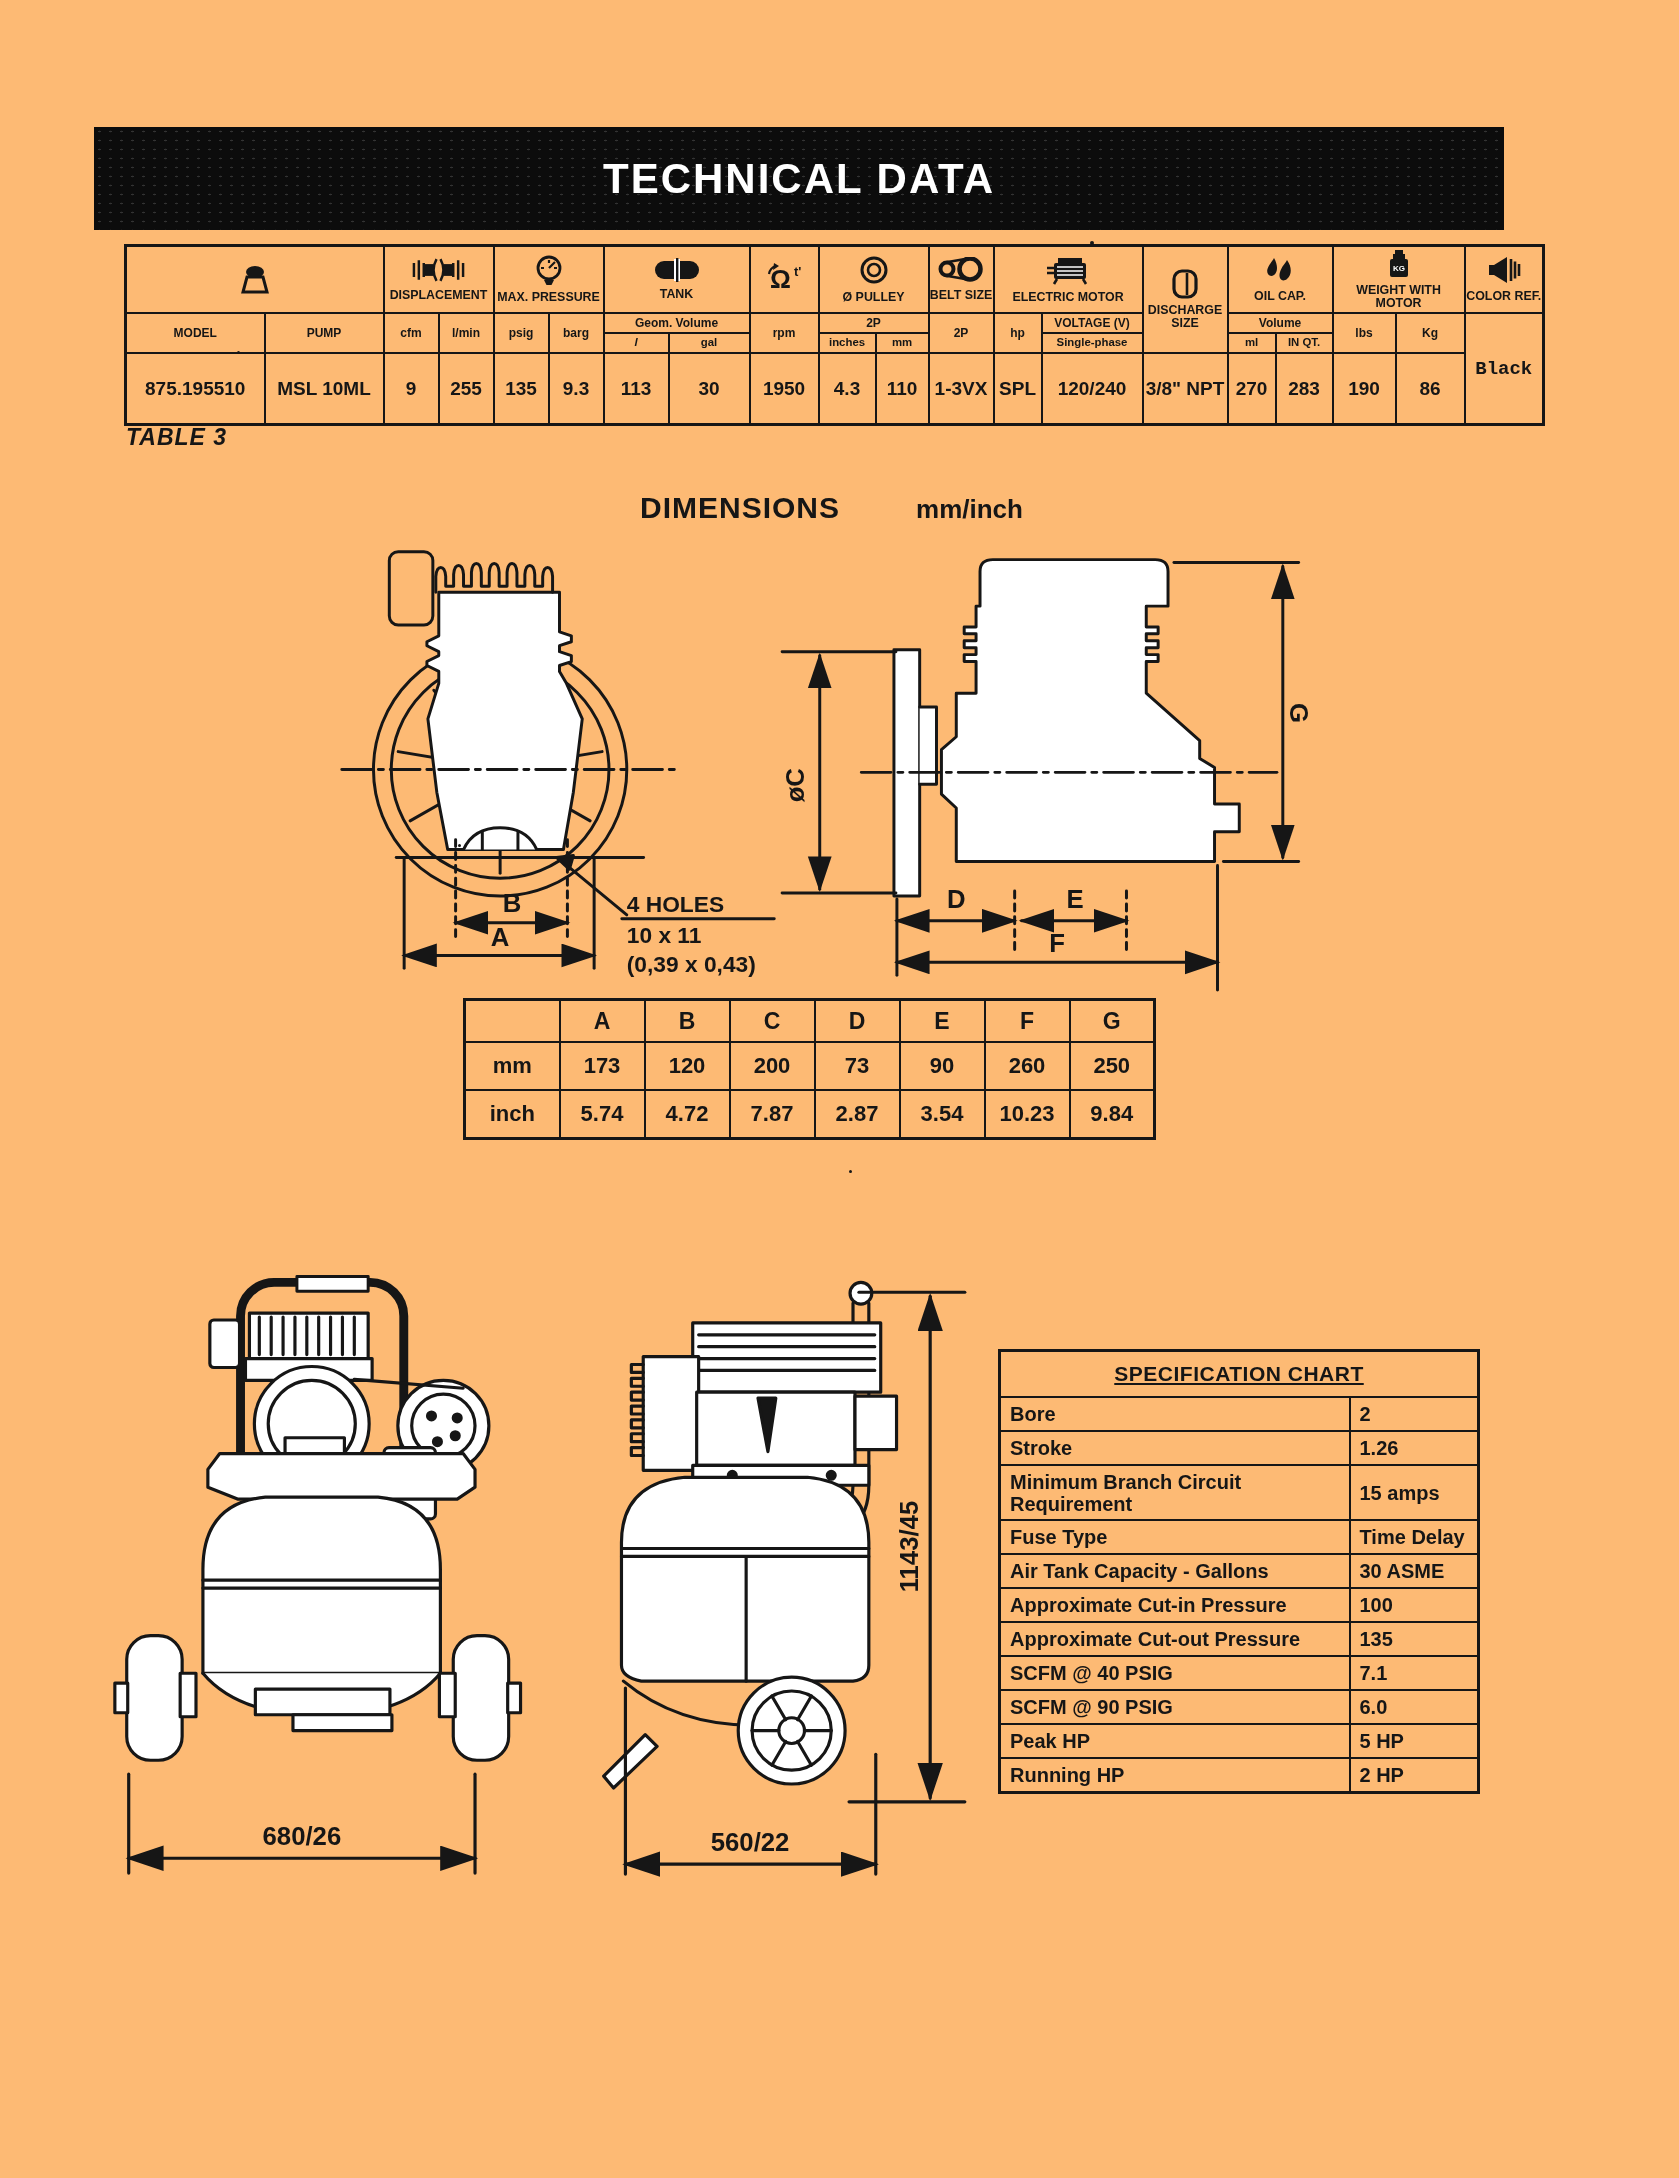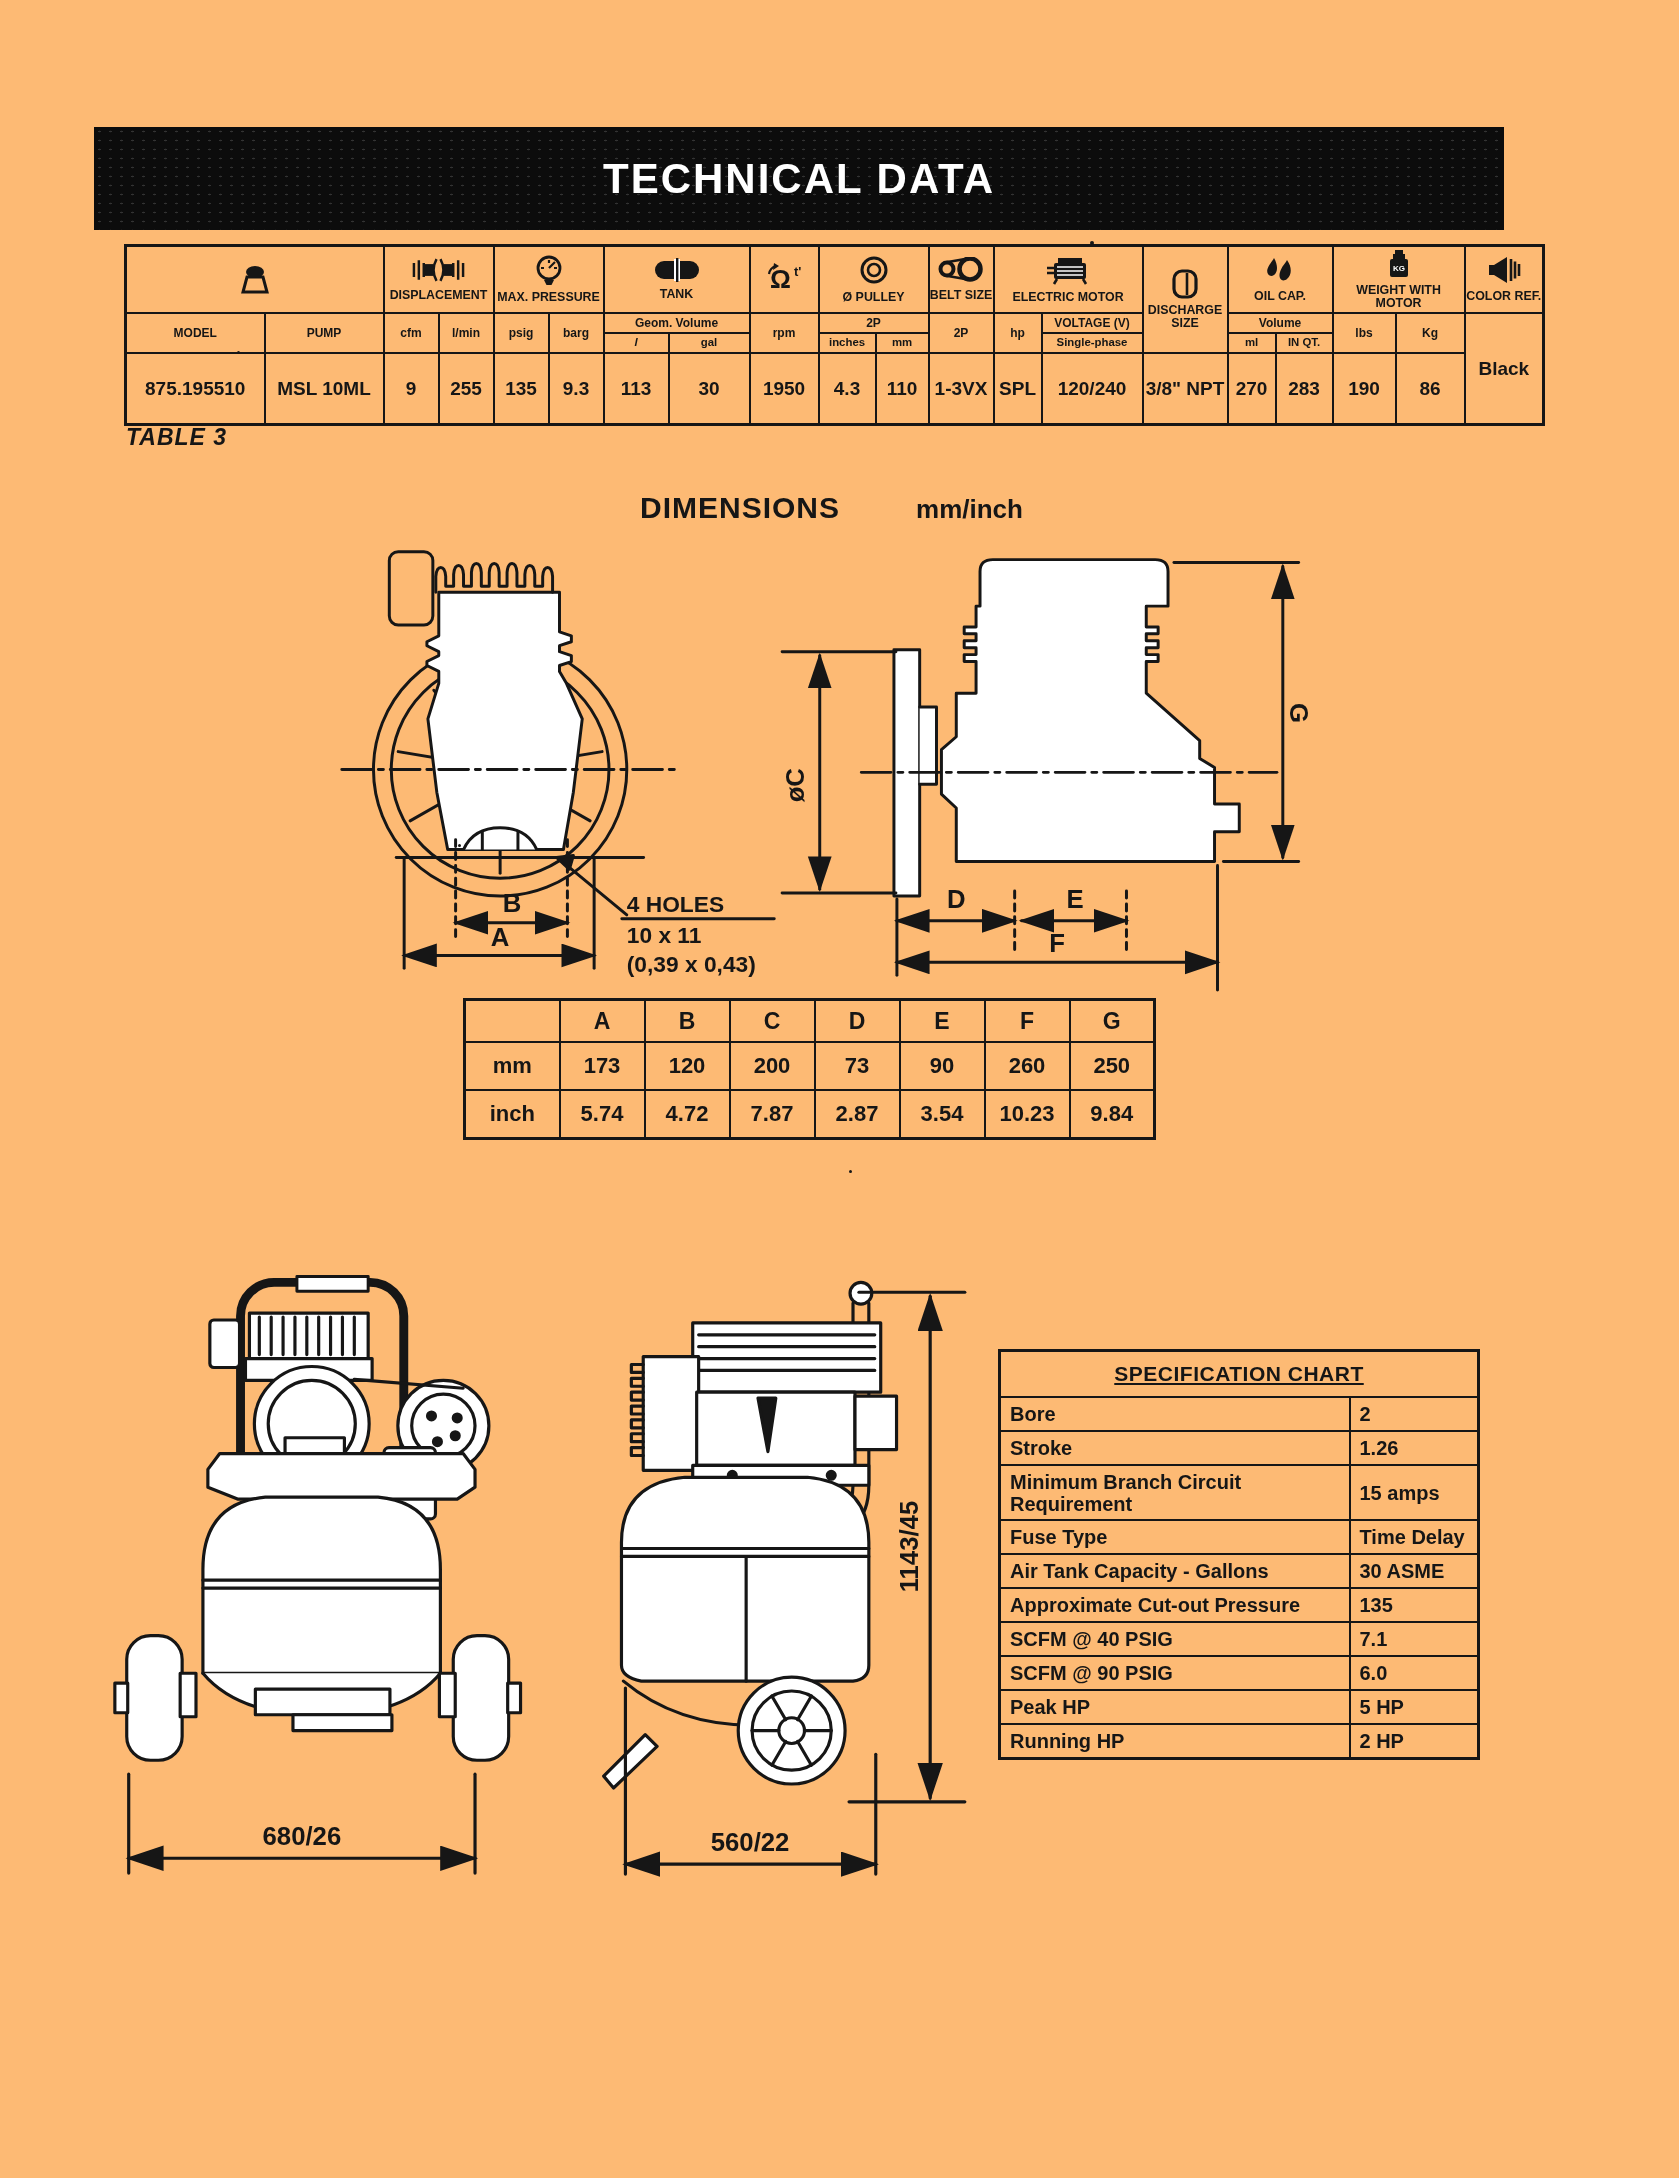--- a/index.html
+++ b/index.html
@@ -16,21 +16,21 @@
 
   
   table{border-collapse:collapse;}
   .tech-table{left:124px;top:244px;width:1388px;table-layout:fixed;border:3px solid #161616;}
   .tech-table th,.tech-table td{border:2px solid #161616;padding:0;text-align:center;vertical-align:middle;}
   .tech-table .r-icons th{height:65px;}
   .tech-table .r-sub th{height:18px;font-size:12px;}
   .tech-table .r-sub2 th{height:18px;font-size:11.4px;}
   .tech-table th{font-size:13px;font-weight:700;line-height:1.05;}
   .tech-table .r-data td{height:69px;font-size:19px;font-weight:700;margin-top:48px;}
-  .tech-table td.black-cell{font-size:19px;font-weight:700;}
+  .tech-table td.black-cell{font-size:19px;font-weight:700;font-family:Liberation Mono, monospace;}
   .gcell{display:flex;flex-direction:column;align-items:center;justify-content:center;gap:3px;}
   .glabel{font-size:12.4px;font-weight:700;}
   .ital{font-style:italic;}
 
   
   .table3{left:126px;top:424px;font-size:23px;font-weight:700;font-style:italic;letter-spacing:1px;}
   .dim-heading{left:574px;top:491px;width:515px;display:flex;justify-content:center;align-items:baseline;gap:76px;}
   .dim-head-title{font-size:30px;font-weight:700;letter-spacing:1px;}
   .dim-head-units{font-size:26px;font-weight:700;}
 
@@ -530,20 +530,24 @@
     </tr>
     <tr>
       <td>Fuse Type</td>
       <td>Time Delay</td>
     </tr>
     <tr>
       <td>Air Tank Capacity - Gallons</td>
       <td>30 ASME</td>
     </tr>
     <tr>
+      <td>Approximate Cut-in Pressure</td>
+      <td>100</td>
+    </tr>
+    <tr>
       <td>Approximate Cut-out Pressure</td>
       <td>135</td>
     </tr>
     <tr>
       <td>SCFM @ 40 PSIG</td>
       <td>7.1</td>
     </tr>
     <tr>
       <td>SCFM @ 90 PSIG</td>
       <td>6.0</td>

